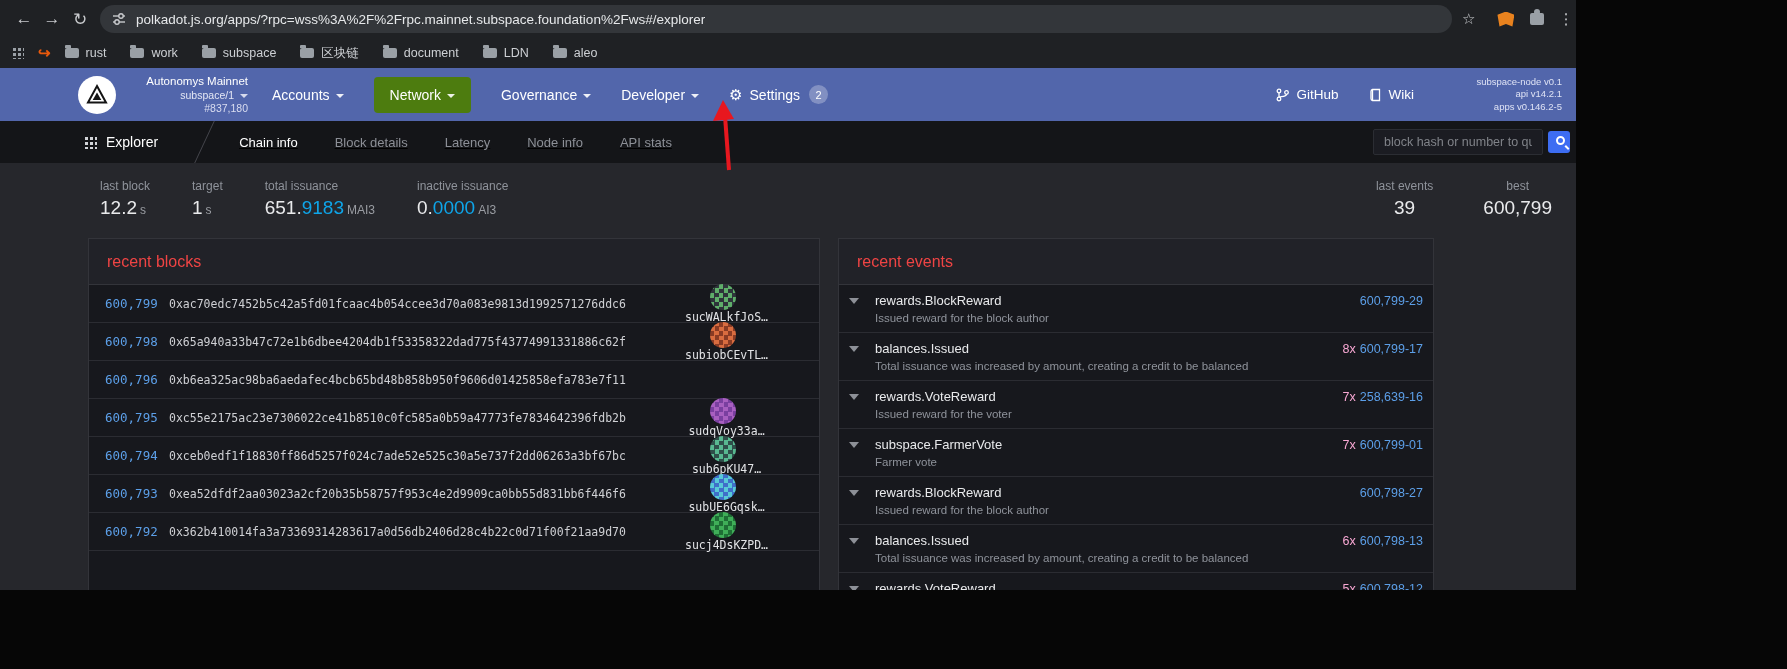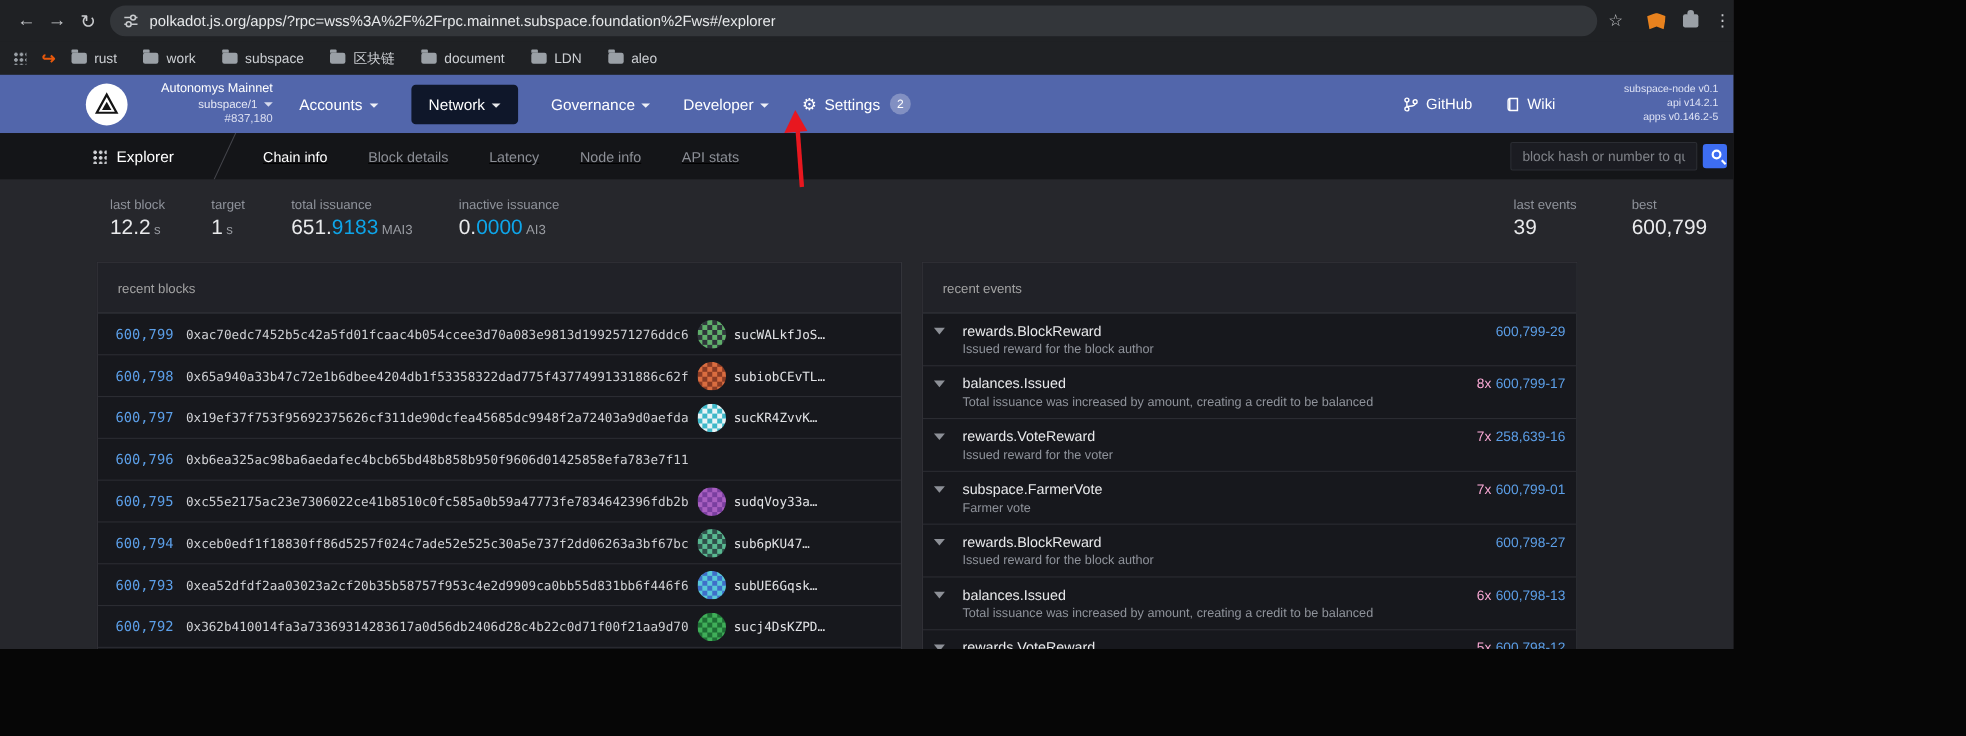--- a/index.html
+++ b/index.html
@@ -40,21 +40,21 @@
                  display:flex; align-items:center; justify-content:center; }
   .chain-block { margin-left:10px; text-align:right; width:122px; flex:none; line-height:1.25; cursor:pointer; }
   .chain-name { font-size:11.5px; color:#fff; }
   .chain-sub { font-size:10.5px; color:#e4e7f4; }
   .chain-best { font-size:10.5px; color:#d9ddf0; }
   .caret-down { display:inline-block; width:0; height:0; border-left:4px solid transparent;
                 border-right:4px solid transparent; border-top:4px solid currentColor;
                 margin-left:6px; vertical-align:middle; opacity:.9; }
   .main-nav { display:flex; align-items:center; margin-left:24px; gap:30px; }
   .nav-item { font-size:14px; color:#fff; cursor:pointer; white-space:nowrap; }
-  .nav-item.active { background:#0f172a; border-radius:4px; padding:10px 16px; }
+  .nav-item.active { background:#4d7c0f; border-radius:4px; padding:10px 16px; }
   .settings-item { display:flex; align-items:center; font-size:14px; cursor:pointer; }
   .gear-glyph { font-size:15px; margin-right:7px; }
   .settings-badge { width:19px; height:19px; border-radius:50%; background:rgba(255,255,255,.28);
                     display:inline-flex; align-items:center; justify-content:center;
                     font-size:11px; margin-left:9px; }
   .header-spacer { flex:1; }
   .header-link { display:flex; align-items:center; gap:7px; font-size:13.5px; margin-right:30px; cursor:pointer; }
   .versions { text-align:right; font-size:9.5px; color:#dfe3f5; line-height:1.3; margin-right:4px; width:118px; }
 
   
@@ -78,36 +78,36 @@
                 transform:rotate(-45deg); left:8px; top:7px; }
 
   
   .stats-row { height:75px; display:flex; padding:16px 24px 0 100px; }
   .stat { margin-right:42px; }
   .stat .s-label { font-size:12px; color:#8f939b; margin-bottom:4px; }
   .stat .s-value { font-size:19px; color:#e9eaec; }
   .stat .s-unit { font-size:12px; color:#9a9da3; margin-left:3px; }
   .stat .s-dec { color:#0ea5e9; }
   .stats-spacer { flex:1; }
-  .stat.right { text-align:left; margin-right:0; margin-left:50px; }
+  .stat.right { text-align:center; margin-right:0; margin-left:50px; }
 
   
   .content { display:flex; padding:0 0 0 88px; gap:18px; }
   .panel { border:1px solid #33343a; background:#17181d; }
   .panel-left { width:732px; }
   .panel-right { width:596px; }
   .panel-title { height:46px; background:#212228; display:flex; align-items:center;
-                 padding:0 18px; color:#a3a3a3; font-size:12px; border-bottom:1px solid #33343a; }
+                 padding:0 18px; color:#ef4444; font-size:16px; border-bottom:1px solid #33343a; }
 
   .block-row { display:grid; grid-template-columns:80px 1fr 185px; align-items:center;
                height:38px; border-bottom:1px solid #2b2c32; }
   .block-num { color:#5c9fe8; font-family:"DejaVu Sans Mono", monospace; font-size:12.5px;
                padding-left:16px; text-decoration:none; cursor:pointer; }
   .block-hash { color:#cfd0d4; font-family:"DejaVu Sans Mono", monospace; font-size:11.5px; white-space:nowrap; }
-  .block-author { display:flex; align-items:center; overflow:hidden; cursor:pointer; }
+  .block-author { display:flex; align-items:center; overflow:hidden; cursor:pointer;flex-direction:column; }
   .identicon { width:26px; height:26px; border-radius:50%; flex:none; margin-right:7px; }
   .author-name { color:#e2e3e6; font-family:"DejaVu Sans Mono", monospace; font-size:11.5px;
                  white-space:nowrap; overflow:hidden; }
 
   .event-row { display:grid; grid-template-columns:26px 1fr auto; padding:8px 10px 8px 10px;
                border-bottom:1px solid #2b2c32; min-height:45px; }
   .event-caret { width:0; height:0; border-left:5px solid transparent; border-right:5px solid transparent;
                  border-top:6px solid #8d9097; margin-top:5px; cursor:pointer; }
   .event-name { color:#e9eaec; font-size:13px; }
   .event-desc { color:#8f939b; font-size:11.5px; margin-top:4px; }
@@ -284,28 +284,20 @@
       </div>
       <div class="block-row">
         <a class="block-num">600,798</a>
         <span class="block-hash">0x65a940a33b47c72e1b6dbee4204db1f53358322dad775f43774991331886c62f</span>
         <span class="block-author">
             <span class="identicon" style="background: repeating-conic-gradient(rgb(217, 108, 63) 0deg, rgb(217, 108, 63) 25%, rgb(138, 59, 36) 0deg, rgb(138, 59, 36) 50%) 0% 0% / 9px 9px;"></span>
             <span class="author-name">subiobCEvTL…</span>
           </span>
       </div>
       <div class="block-row">
-        <a class="block-num">600,797</a>
-        <span class="block-hash">0x19ef37f753f95692375626cf311de90dcfea45685dc9948f2a72403a9d0aefda</span>
-        <span class="block-author">
-            <span class="identicon" style="background: repeating-conic-gradient(rgb(63, 184, 201) 0deg, rgb(63, 184, 201) 25%, rgb(232, 244, 246) 0deg, rgb(232, 244, 246) 50%) 0% 0% / 9px 9px;"></span>
-            <span class="author-name">sucKR4ZvvK…</span>
-          </span>
-      </div>
-      <div class="block-row">
         <a class="block-num">600,796</a>
         <span class="block-hash">0xb6ea325ac98ba6aedafec4bcb65bd48b858b950f9606d01425858efa783e7f11</span>
       </div>
       <div class="block-row">
         <a class="block-num">600,795</a>
         <span class="block-hash">0xc55e2175ac23e7306022ce41b8510c0fc585a0b59a47773fe7834642396fdb2b</span>
         <span class="block-author">
             <span class="identicon" style="background: repeating-conic-gradient(rgb(168, 95, 192) 0deg, rgb(168, 95, 192) 25%, rgb(122, 63, 160) 0deg, rgb(122, 63, 160) 50%) 0% 0% / 9px 9px;"></span>
             <span class="author-name">sudqVoy33a…</span>
           </span>

